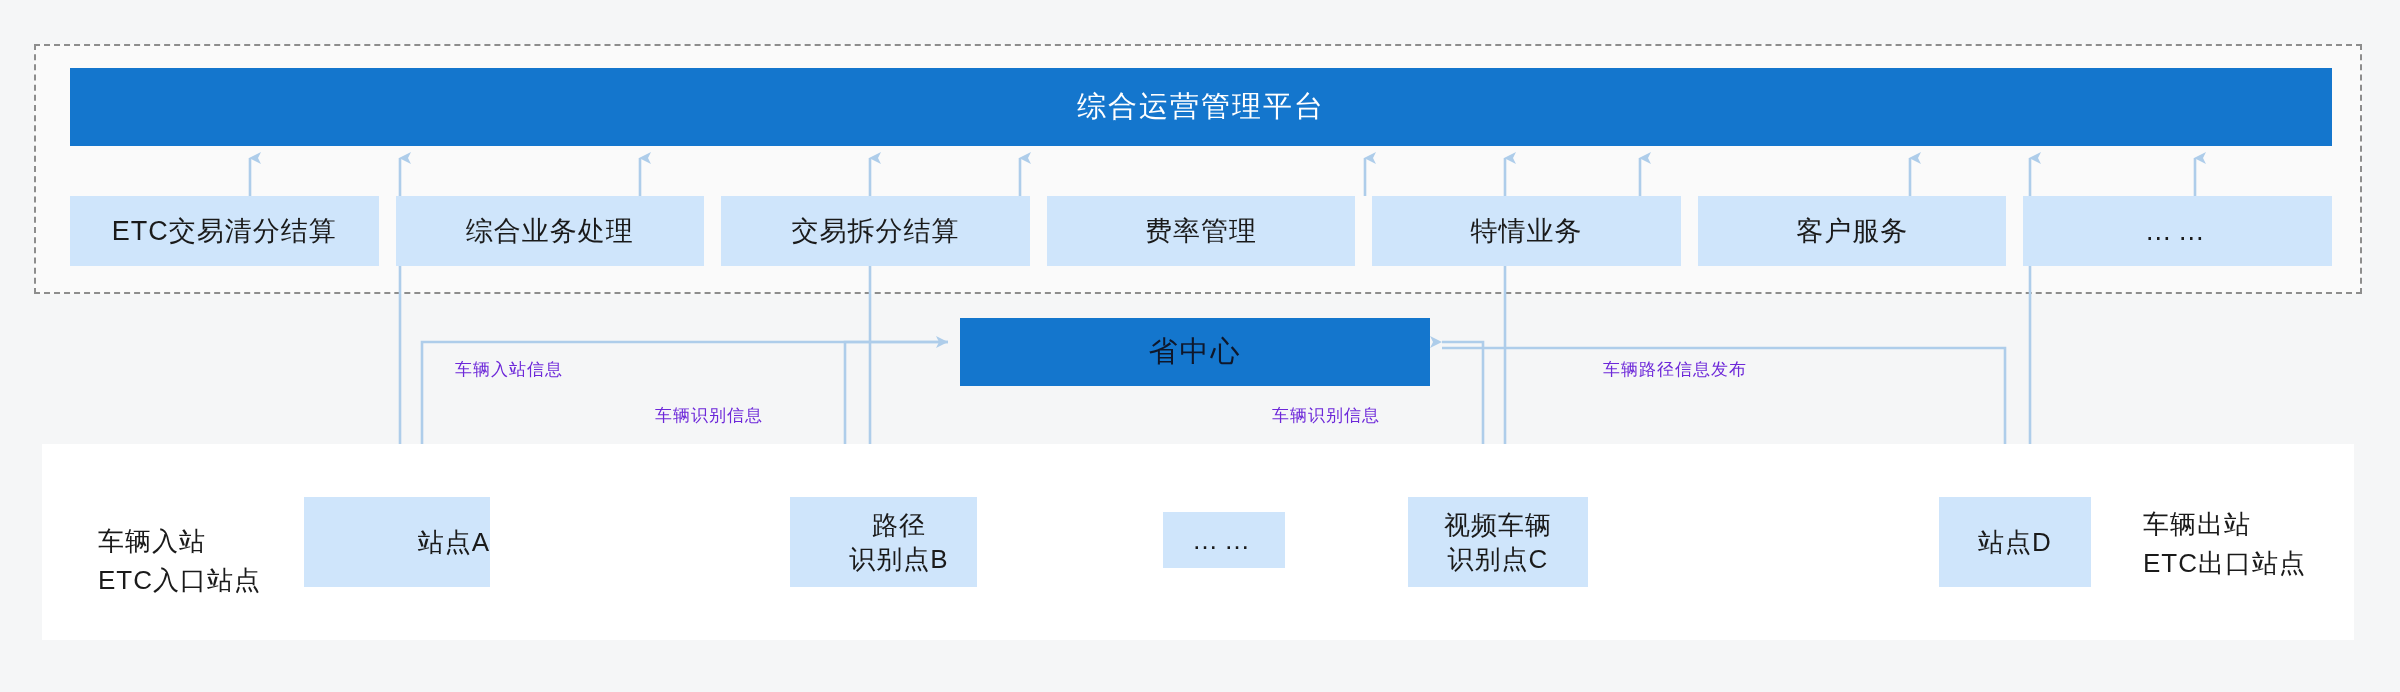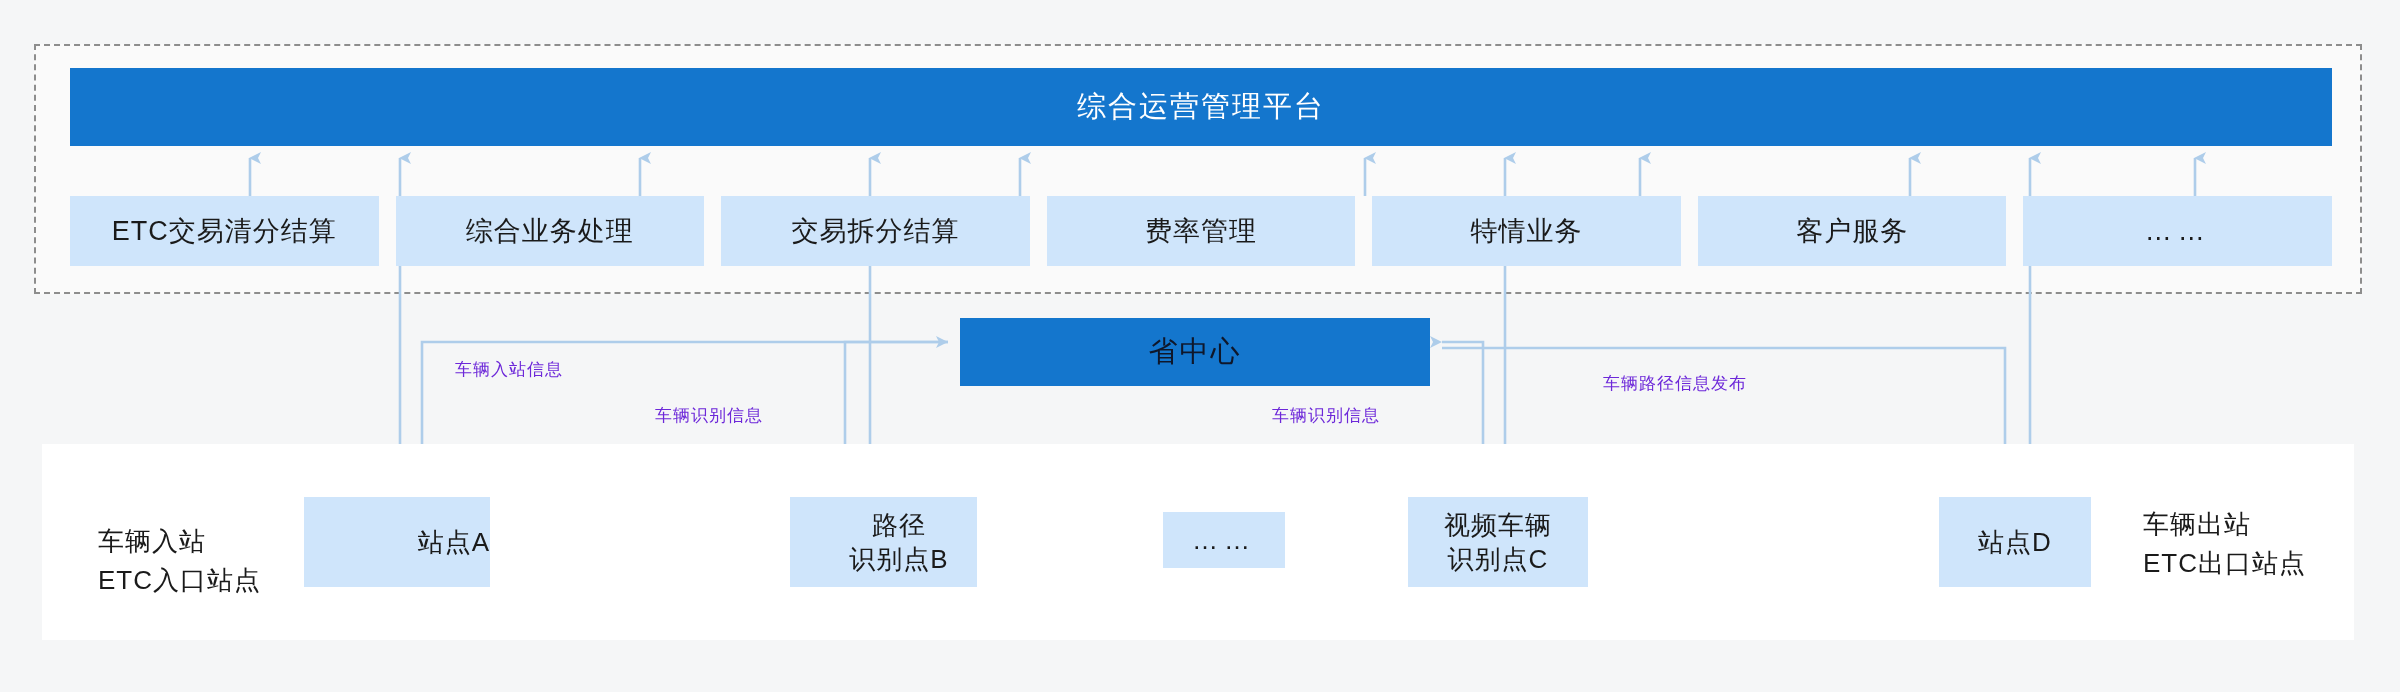--- a/index.html
+++ b/index.html
@@ -154,21 +154,21 @@
       </div>
   </div>
 
   <div class="province">
     <span>省中心</span>
   </div>
 
   <div class="edge-label" style="left:455px;top:358px;">车辆入站信息</div>
   <div class="edge-label" style="left:655px;top:404px;">车辆识别信息</div>
   <div class="edge-label" style="left:1272px;top:404px;">车辆识别信息</div>
-  <div class="edge-label" style="left:1603px;top:372px;">车辆路径信息发布</div>
+  <div class="edge-label" style="left:1603px;top:358px;">车辆路径信息发布</div>
 
   <div class="whitepanel"></div>
 
   <div class="caption" style="left:98px;top:522px;">车辆入站
 ETC入口站点</div>
 
   <div class="caption" style="left:2143px;top:505px;">车辆出站
 ETC出口站点</div>
 
   <div class="node" style="left:304px;top:497px;width:186px;height:90px;align-items:flex-end;">

